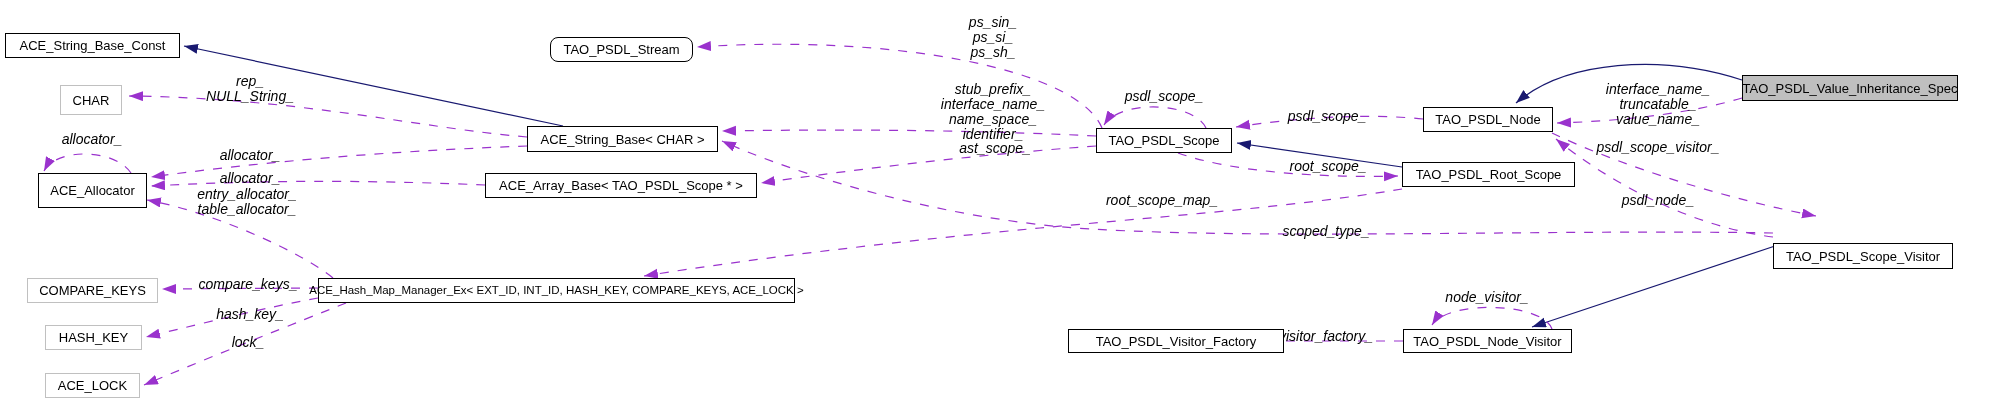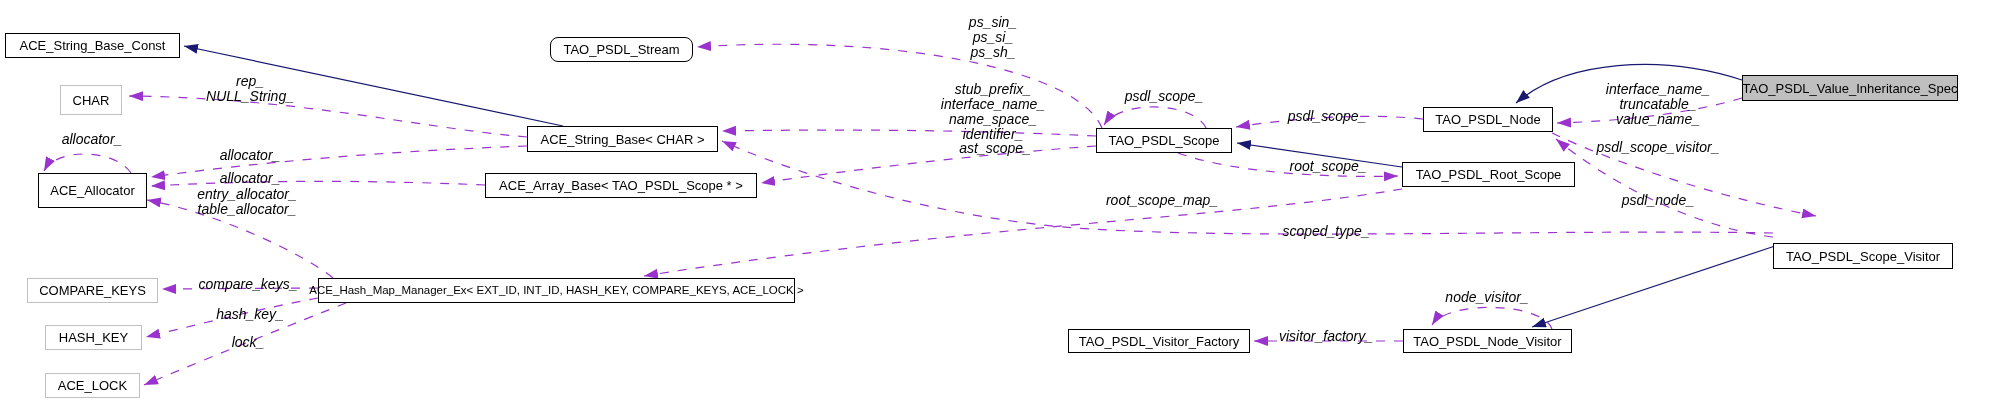--- a/index.html
+++ b/index.html
@@ -83,21 +83,21 @@
     <div class="node param" data-name="class-node-ace_lock" style="left: 45px; top: 373px; width: 95px; height: 25px;">ACE_LOCK</div>
     <div class="node class" data-name="class-node-tao_psdl_stream" style="left: 550px; top: 37px; width: 143px; height: 25px; border-radius: 8px;">TAO_PSDL_Stream</div>
     <div class="node class" data-name="class-node-ace_string_base_char" style="left: 527px; top: 126px; width: 191px; height: 26px;">ACE_String_Base&lt; CHAR &gt;</div>
     <div class="node class" data-name="class-node-ace_array_base" style="left: 485px; top: 173px; width: 272px; height: 25px;">ACE_Array_Base&lt; TAO_PSDL_Scope * &gt;</div>
     <div class="node class" data-name="class-node-ace_hash_map_manager_ex" style="left: 318px; top: 278px; width: 477px; height: 25px;">ACE_Hash_Map_Manager_Ex&lt; EXT_ID, INT_ID, HASH_KEY, COMPARE_KEYS, ACE_LOCK &gt;</div>
     <div class="node class" data-name="class-node-tao_psdl_scope" style="left: 1096px; top: 128px; width: 136px; height: 25px;">TAO_PSDL_Scope</div>
     <div class="node class" data-name="class-node-tao_psdl_node" style="left: 1423px; top: 107px; width: 130px; height: 25px;">TAO_PSDL_Node</div>
     <div class="node class" data-name="class-node-tao_psdl_root_scope" style="left: 1402px; top: 162px; width: 173px; height: 25px;">TAO_PSDL_Root_Scope</div>
     <div class="node highlight" data-name="class-node-tao_psdl_value_inheritance_spec" style="left: 1742px; top: 75px; width: 216px; height: 26px;">TAO_PSDL_Value_Inheritance_Spec</div>
     <div class="node class" data-name="class-node-tao_psdl_scope_visitor" style="left: 1773px; top: 219px; width: 180px; height: 26px; margin-top: 24px;">TAO_PSDL_Scope_Visitor</div>
-    <div class="node class" data-name="class-node-tao_psdl_visitor_factory" style="left: 1068px; top: 329px; width: 182px; height: 24px;">TAO_PSDL_Visitor_Factory</div>
+    <div class="node class" data-name="class-node-tao_psdl_visitor_factory" style="left: 1068px; top: 329px; width: 216px; height: 24px;">TAO_PSDL_Visitor_Factory</div>
     <div class="node class" data-name="class-node-tao_psdl_node_visitor" style="left: 1403px; top: 329px; width: 169px; height: 24px; text-align: right;">TAO_PSDL_Node_Visitor</div>
     <div class="elabel" data-name="edge-label-rep_null_string" style="left: 250px; top: 74px;">
       <div data-name="edge-label-line">rep_</div>
       <div data-name="edge-label-line">NULL_String_</div>
     </div>
     <div class="elabel" data-name="edge-label-allocator_self" style="left: 92px; top: 132px;">
       <div data-name="edge-label-line">allocator_</div>
     </div>
     <div class="elabel" data-name="edge-label-allocator_1" style="left: 250px; top: 148px;">
       <div data-name="edge-label-line">allocator_</div>

